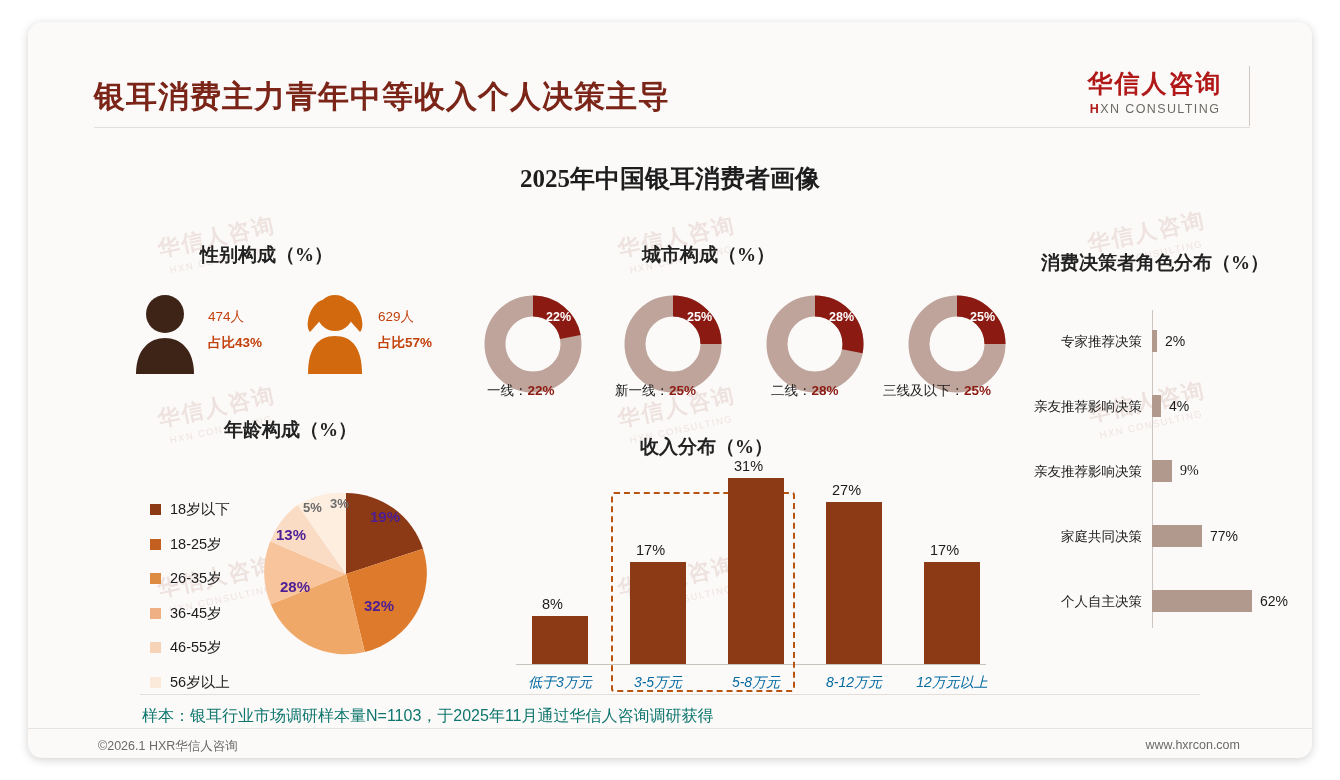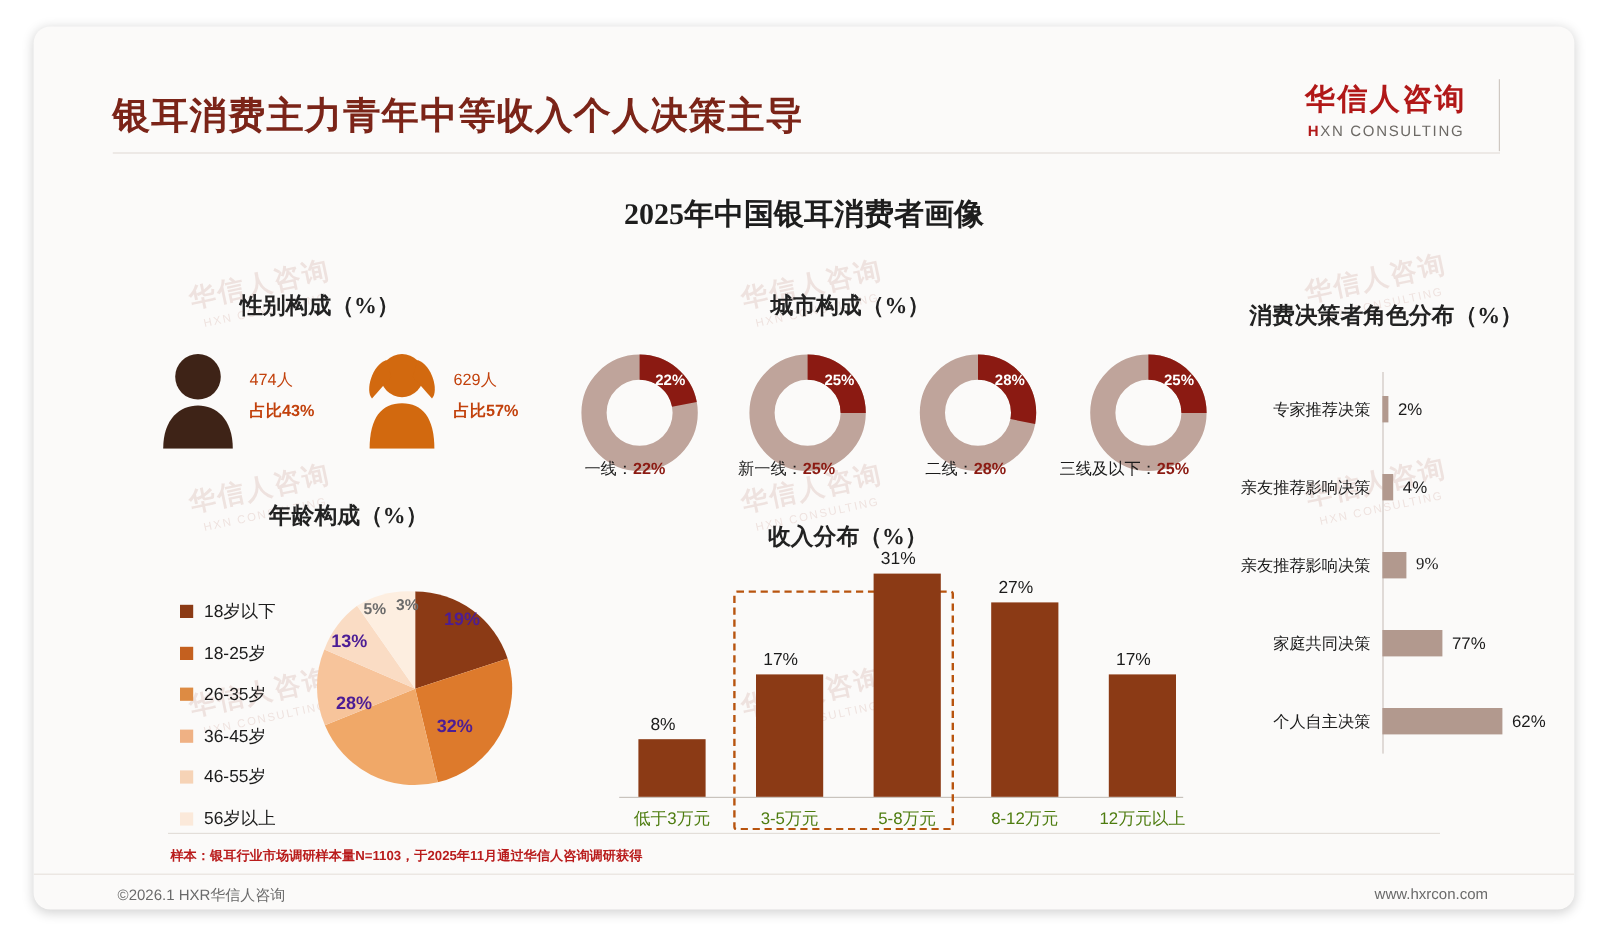--- a/index.html
+++ b/index.html
@@ -119,37 +119,37 @@
     position: absolute; font-size: 12.5px; font-weight: bold; color: #fff;
   }
   .donut-cap {
     position: absolute; top: 88px; font-size: 13.5px; color: #1b1b1b; white-space: nowrap;
   }
   .donut-cap b { color: #8b1a12; font-weight: bold; }
   
   .income-area { position: absolute; left: 478px; top: 470px; width: 500px; height: 200px; }
   .bar { position: absolute; bottom: 28px; width: 56px; background: #8b3a15; }
   .bar-val { position: absolute; font-size: 14.5px; color: #1b1b1b; white-space: nowrap; }
-  .bar-cat { position: absolute; bottom: 0; font-size: 14px; color: #4d7c0f; white-space: nowrap; text-align: center; }
+  .bar-cat { position: absolute; bottom: 0; font-size: 14px; color: #0369a1; white-space: nowrap; text-align: center; font-style: italic; }
   .axis-line { position: absolute; left: 10px; bottom: 27px; width: 470px; height: 1px; background: #c9c3bd; }
   .dash-box {
     position: absolute; border: 2px dashed #b8540f; border-radius: 3px;
   }
   
   .dec-area { position: absolute; left: 1005px; top: 230px; width: 270px; height: 400px; }
   .dec-row { position: absolute; height: 24px; }
   .dec-lbl { position: absolute; right: 100%; margin-right: 10px; font-size: 13.5px; color: #1b1b1b; white-space: nowrap; top: 3px; }
   .dec-bar { position: absolute; left: 0; top: 0; height: 22px; background: #b2998e; }
   .dec-val { position: absolute; top: 3px; font-size: 14px; color: #1b1b1b; white-space: nowrap; }
   .dec-axis { position: absolute; left: 1124px; top: 288px; width: 1px; height: 318px; background: #cdc6c0; }
   
   .note-rule { position: absolute; left: 112px; top: 672px; width: 1060px; height: 1px; background: #e3ded9; }
   .note {
     position: absolute; left: 114px; top: 684px;
-    font-size: 11px; color: #b91c1c; white-space: nowrap; font-weight: bold;
+    font-size: 16px; color: #0f766e; white-space: nowrap;
   }
   .foot-rule { position: absolute; left: 0; top: 706px; width: 100%; height: 1px; background: #e8e3de; }
   .foot-l { position: absolute; left: 70px; top: 716px; font-size: 12.5px; color: #6a6a6a; }
   .foot-r { position: absolute; right: 72px; top: 716px; font-size: 12.5px; color: #6a6a6a; }
 </style>
 </head>
 <body>
 
 <div class="slide">
 

